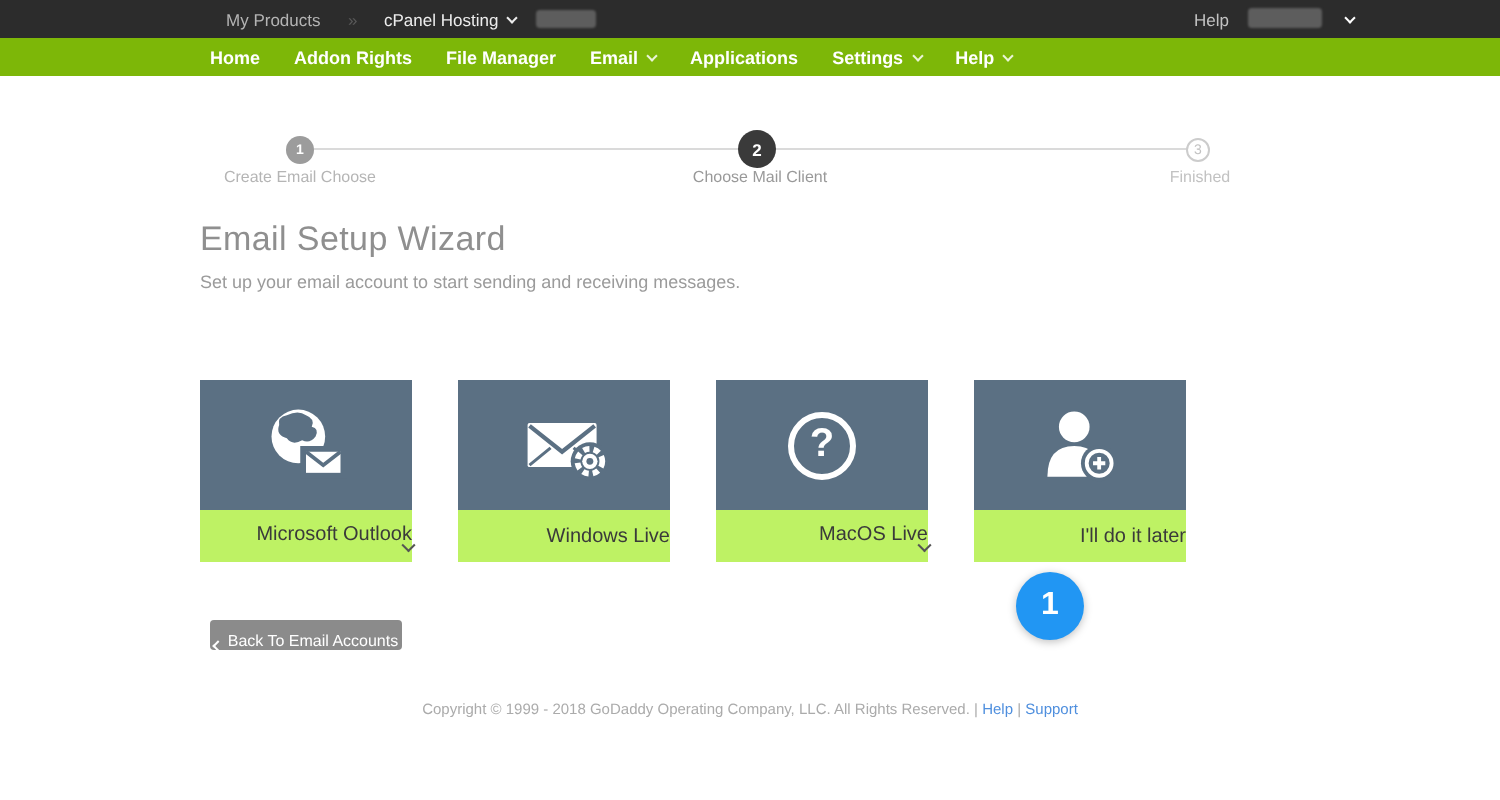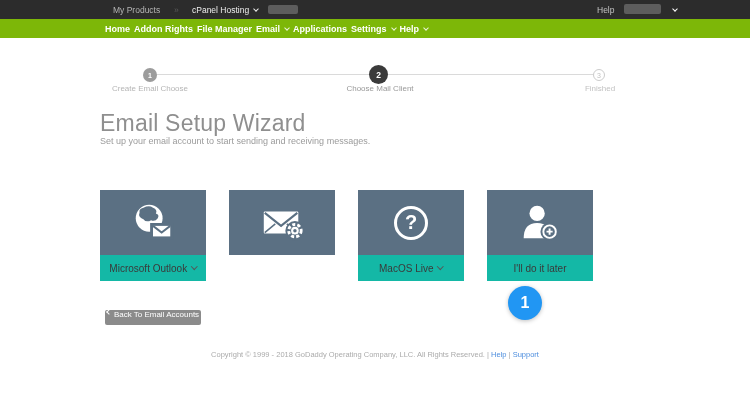--- a/index.html
+++ b/index.html
@@ -16,50 +16,50 @@
   .tb-help { left:597px; color:#c2c2c2; }
   .redacted { position:absolute; background:#5d5d5d; border-radius:2px; filter:blur(0.6px); }
   .redacted-1 { left:268px; top:5px; width:30px; height:9px; }
   .redacted-2 { left:624px; top:4px; width:37px; height:10px; }
   .tb-acct-chev { position:absolute; left:668px; top:0; height:19px; display:flex; align-items:center; color:#fff; }
 
   .chev { display:inline-block; width:4px; height:4px; border-right:1.4px solid currentColor; border-bottom:1.4px solid currentColor; transform:rotate(45deg); margin-left:5px; margin-top:-2px; }
   .chev-left { transform:rotate(135deg); margin-left:0; margin-right:3px; margin-top:0; }
 
   
-  .navbar { position:absolute; top:19px; left:0; width:750px; height:19px; background:#7db708; display:flex; align-items:center; padding-left:105px; gap:4px; }
+  .navbar { position:absolute; top:19px; left:0; width:750px; height:19px; background:#7db708; display:flex; align-items:center; padding-left:105px; gap:17px; }
   .nav-item { color:#ffffff; font-size:9px; font-weight:bold; display:flex; align-items:center; white-space:nowrap; }
   .nav-item .chev { border-color:#eaf4d8; }
 
   
   .step-line { position:absolute; left:150px; top:74px; width:450px; height:1px; background:#dadada; }
   .step-circle { position:absolute; border-radius:50%; display:flex; align-items:center; justify-content:center; color:#fff; font-weight:bold; }
   .sc-1 { left:143px; top:68px; width:14px; height:14px; background:#9c9c9c; font-size:7px; }
   .sc-2 { left:369px; top:65px; width:19px; height:19px; background:#3a3a3a; font-size:8.5px; }
   .sc-3 { left:593px; top:69px; width:12px; height:12px; background:#fff; border:1px solid #cccccc; color:#c2c2c2; font-size:7px; font-weight:normal; }
   .step-label { position:absolute; top:84px; font-size:8px; text-align:center; }
   .sl-1 { left:90px; width:120px; color:#b5b5b5; }
   .sl-2 { left:318px; width:124px; color:#999999; }
   .sl-3 { left:558px; width:84px; color:#c2c2c2; }
 
   
-  .page-title { position:absolute; left:100px; top:110px; font-size:23px; font-weight:400; color:#8f8f8f; letter-spacing:0.2px; }
+  .page-title { position:absolute; left:100px; top:110px; font-size:17px; font-weight:400; color:#8f8f8f; letter-spacing:0.2px; }
   .page-subtitle { position:absolute; left:100px; top:136px; font-size:9px; color:#9b9b9b; }
   .step-instruction { position:absolute; left:100px; top:163px; font-size:9.5px; color:#494949; }
 
   
   .card { position:absolute; top:190px; width:106px; height:91px; cursor:pointer; }
   .card-0 { left:100px; } .card-1 { left:229px; } .card-2 { left:358px; } .card-3 { left:487px; }
   .card-top { height:65px; background:#5b7083; display:flex; align-items:center; justify-content:center; }
-  .card-label { height:26px; background:#14b8a6; display:flex; align-items:center; justify-content:center; font-size:10px; color:#3a3a3a; }
+  .card-label { height:26px; background:#bef264; display:flex; align-items:flex-end; justify-content:center; font-size:10px; color:#3a3a3a;flex-direction:column; }
   .card-label .chev { border-color:#555; width:4.5px; height:4.5px; margin-top:-3px; }
   .qcircle { width:34px; height:34px; border:3.5px solid #fff; border-radius:50%; color:#fff; font-size:20px; font-weight:bold; display:flex; align-items:center; justify-content:center; }
 
   
-  .back-btn { position:absolute; left:105px; top:310px; width:96px; height:15px; background:#8b8b8b; border:none; border-radius:2px; color:#fff; font-size:8px; font-family:inherit; display:flex; align-items:flex-start; justify-content:center; cursor:pointer; }
+  .back-btn { position:absolute; left:105px; top:310px; width:96px; height:15px; background:#8b8b8b; border:none; border-radius:2px; color:#fff; font-size:8px; font-family:inherit; display:flex; align-items:flex-end; justify-content:center; cursor:pointer; }
 
   
   .badge { position:absolute; left:508px; top:286px; width:34px; height:34px; border-radius:50%; background:#2196f3; color:#fff; font-size:16px; font-weight:bold; display:flex; align-items:center; justify-content:center; box-shadow:0 1px 4px rgba(0,0,0,0.25); }
 
   
   .footer { position:absolute; left:0; top:350px; width:750px; text-align:center; font-size:7.5px; color:#ababab; }
   .footer a { color:#4f8fde; text-decoration:none; cursor:pointer; }
 </style>
 </head>
 <body>
@@ -141,20 +141,23 @@
       <svg width="46" height="46" viewBox="0 0 48 48">
         <rect x="5" y="12" width="36" height="23" rx="1" fill="#fff"></rect>
         <path d="M6 13.5 L23 27 L40 13.5" fill="none" stroke="#5b7083" stroke-width="2.2"></path>
         <path d="M6 34 L17 25 M40 34 L29 25" fill="none" stroke="#5b7083" stroke-width="1.6"></path>
         <circle cx="37.5" cy="32" r="10" fill="#5b7083"></circle>
         <circle cx="37.5" cy="32" r="6.5" fill="none" stroke="#fff" stroke-width="3" stroke-dasharray="3.2 2.2"></circle>
         <circle cx="37.5" cy="32" r="4" fill="#fff"></circle>
         <circle cx="37.5" cy="32" r="1.8" fill="#5b7083"></circle>
       </svg>
     </div>
+    <div class="card-label">
+      <span>Windows Live</span>
+    </div>
   </div>
 
   <div class="card card-2">
     <div class="card-top">
       <div class="qcircle">
           <span>?</span>
         </div>
     </div>
     <div class="card-label">
       <span>MacOS Live</span>

